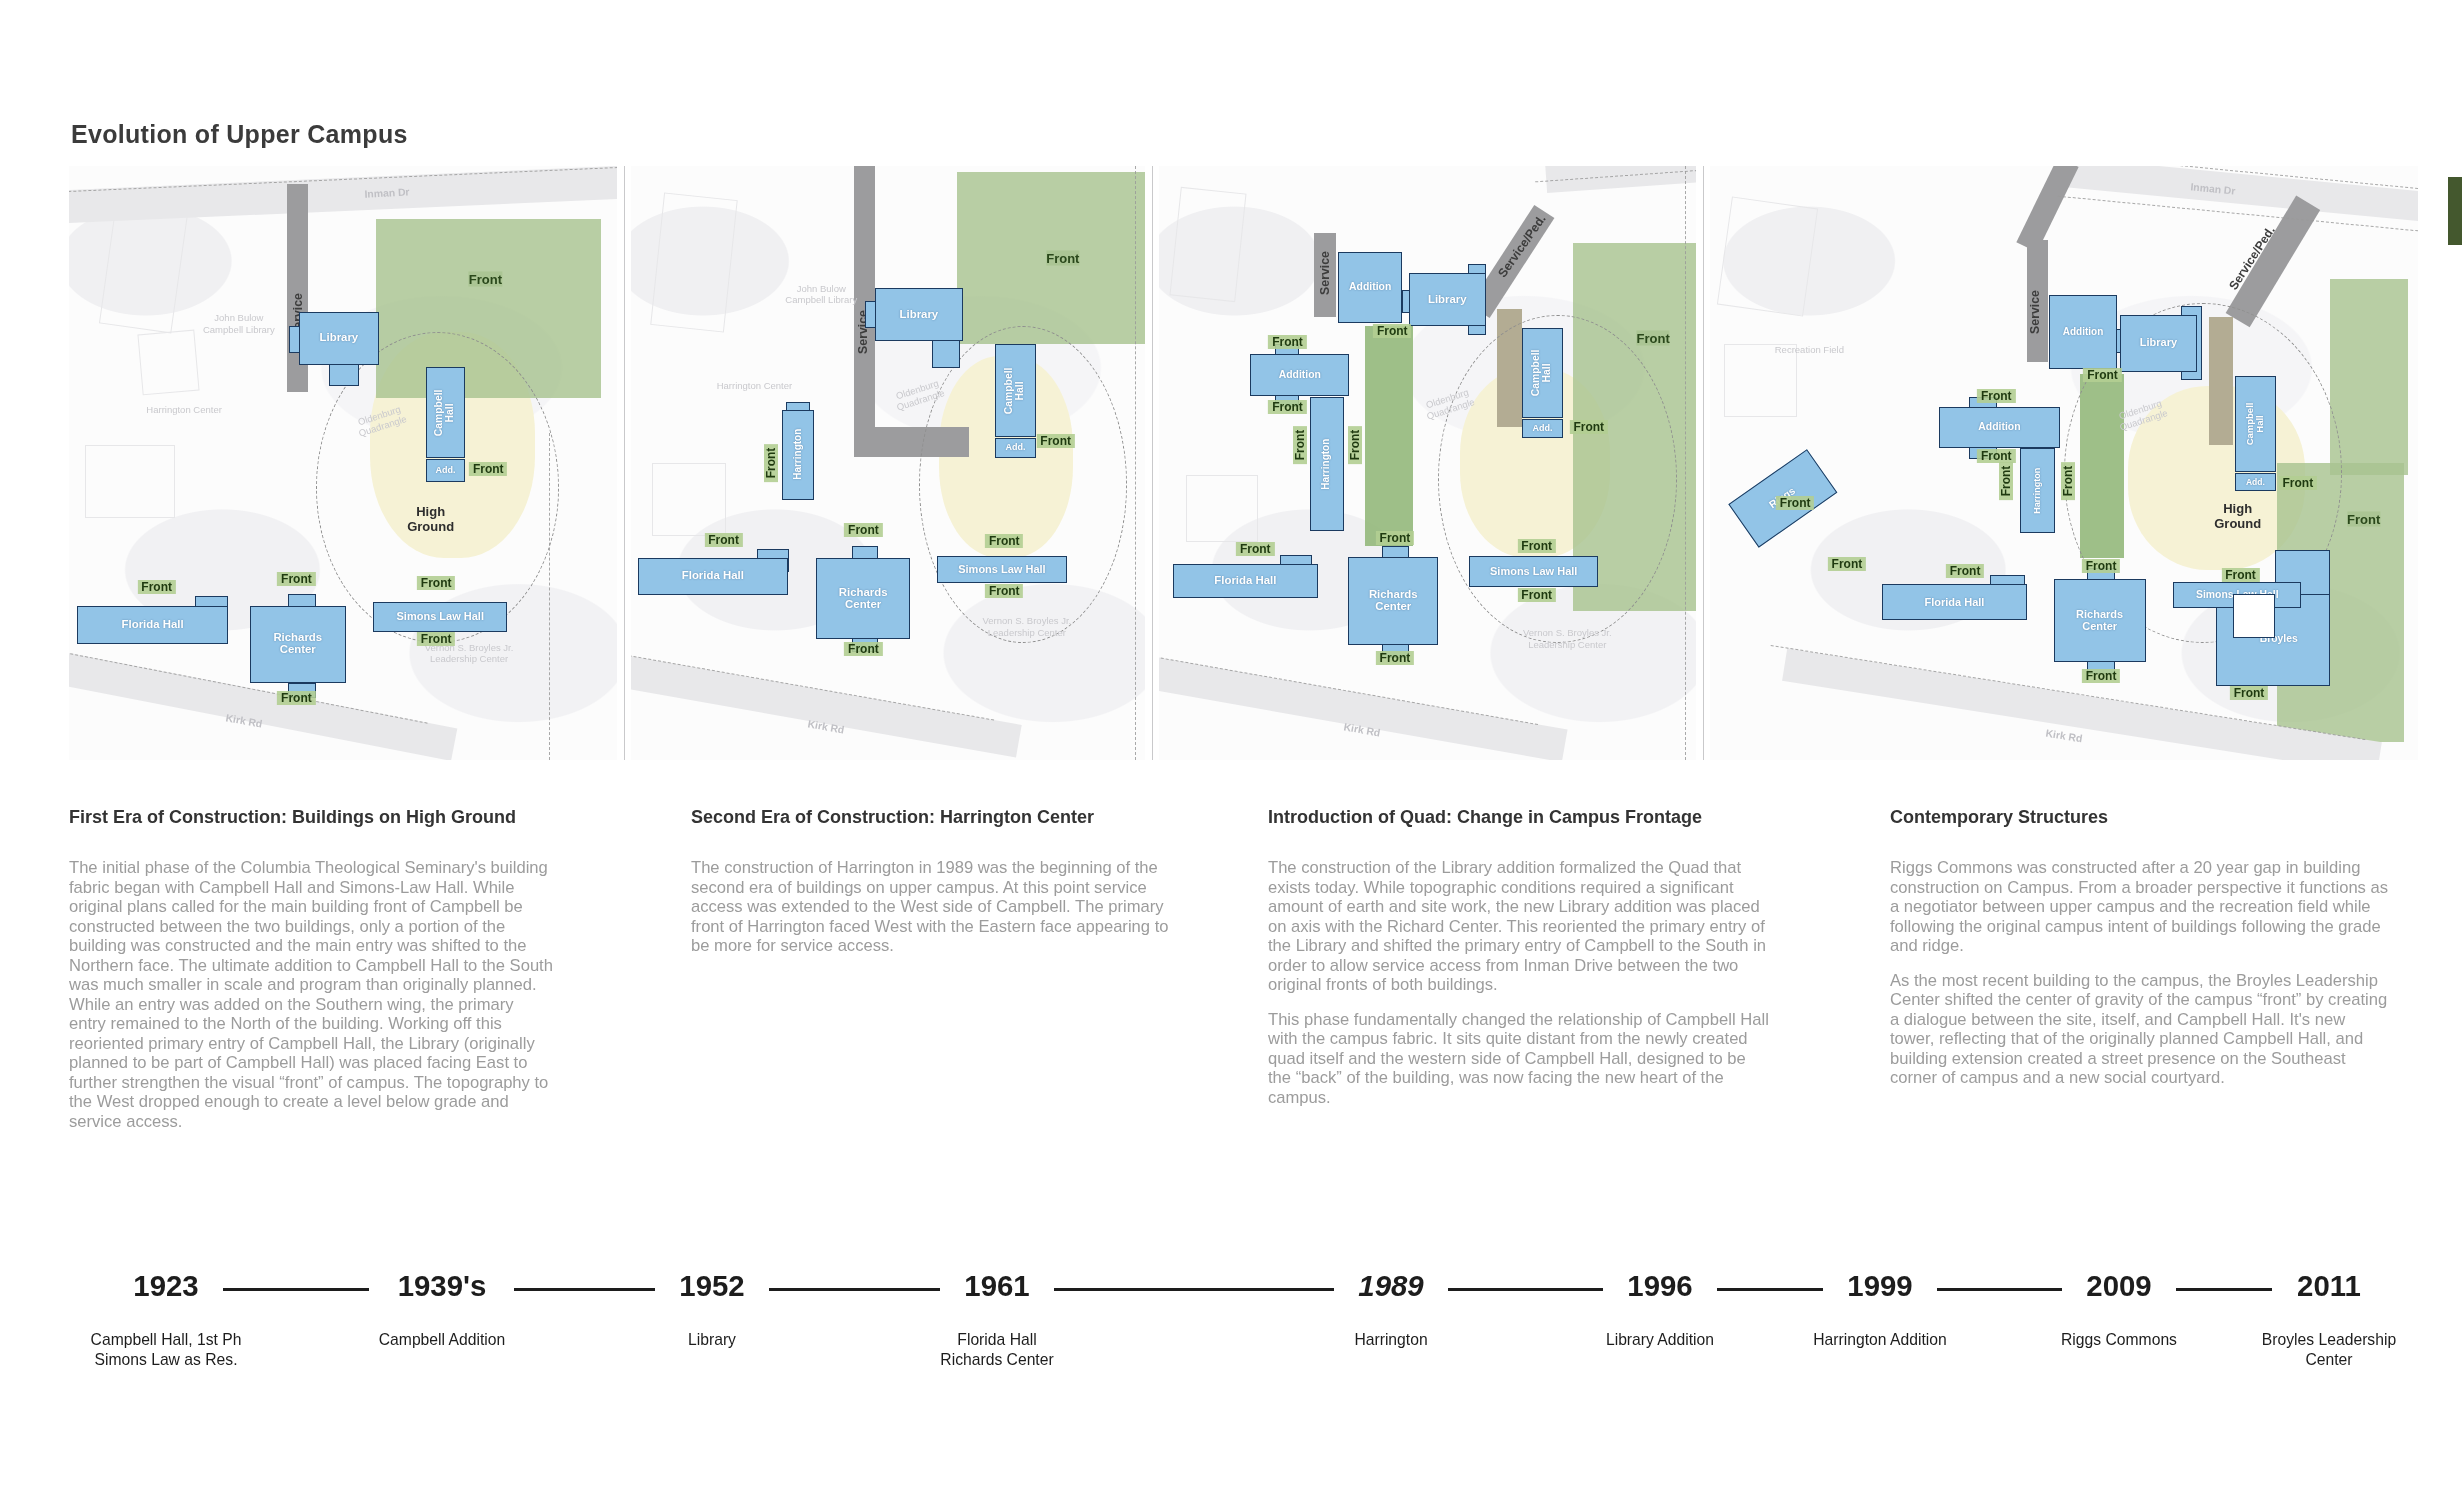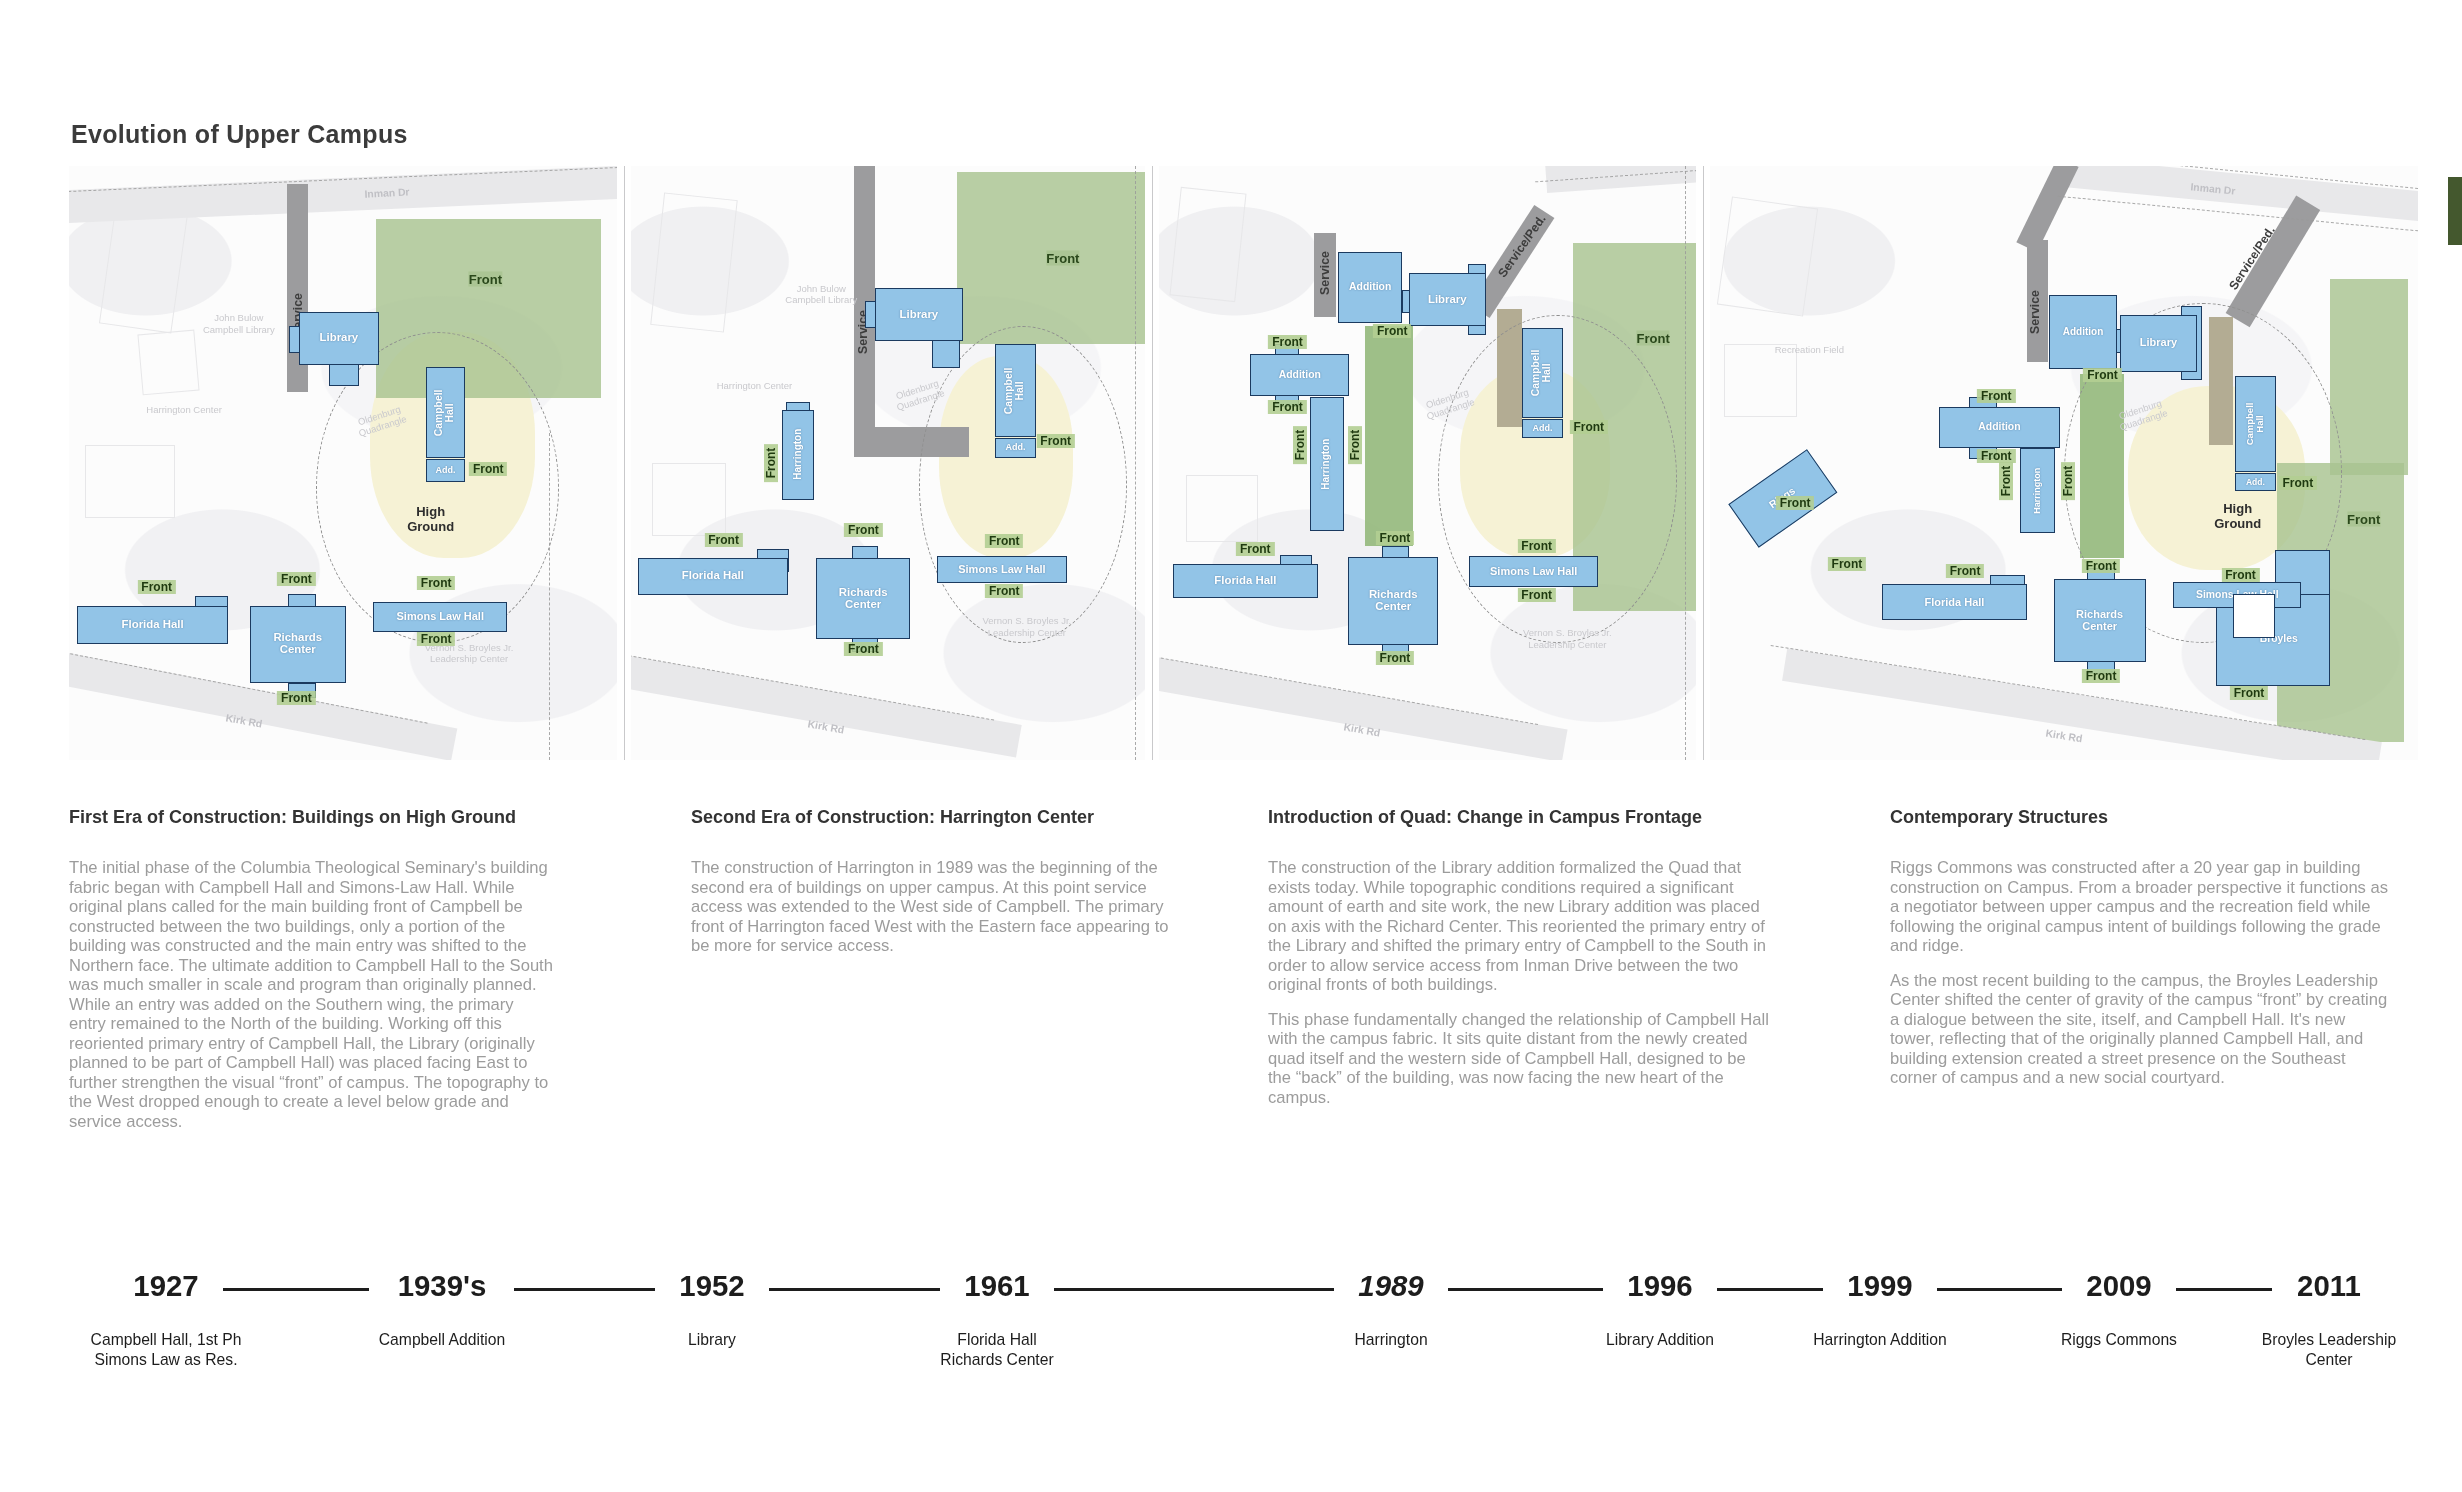--- a/index.html
+++ b/index.html
@@ -355,21 +355,21 @@
       <p>This phase fundamentally changed the relationship of Campbell Hall with the campus fabric. It sits quite distant from the newly created quad itself and the western side of Campbell Hall, designed to be the “back” of the building, was now facing the new heart of the campus.</p>
     </div>
     <div class="section" style="left: 1890px; width: 503px;">
       <h2>Contemporary Structures</h2>
       <p>Riggs Commons was constructed after a 20 year gap in building construction on Campus. From a broader perspective it functions as a negotiator between upper campus and the recreation field while following the original campus intent of buildings following the grade and ridge.</p>
       <p>As the most recent building to the campus, the Broyles Leadership Center shifted the center of gravity of the campus “front” by creating a dialogue between the site, itself, and Campbell Hall. It's new tower, reflecting that of the originally planned Campbell Hall, and building extension created a street presence on the Southeast corner of campus and a new social courtyard.</p>
     </div>
   </div>
 
 <div>
-    <div class="tl-year" style="left: 166px;">1927</div>
+    <div class="tl-year" style="left: 166px;">1923</div>
     <div class="tl-label" style="left: 166px;">Campbell Hall, 1st Ph
 Simons Law as Res.</div>
     <div class="tl-year" style="left: 442px;">1939's</div>
     <div class="tl-label" style="left: 442px;">Campbell Addition</div>
     <div class="tl-year" style="left: 712px;">1952</div>
     <div class="tl-label" style="left: 712px;">Library</div>
     <div class="tl-year" style="left: 997px;">1961</div>
     <div class="tl-label" style="left: 997px;">Florida Hall
 Richards Center</div>
     <div class="tl-year" style="left: 1391px; font-style: italic;">1989</div>

